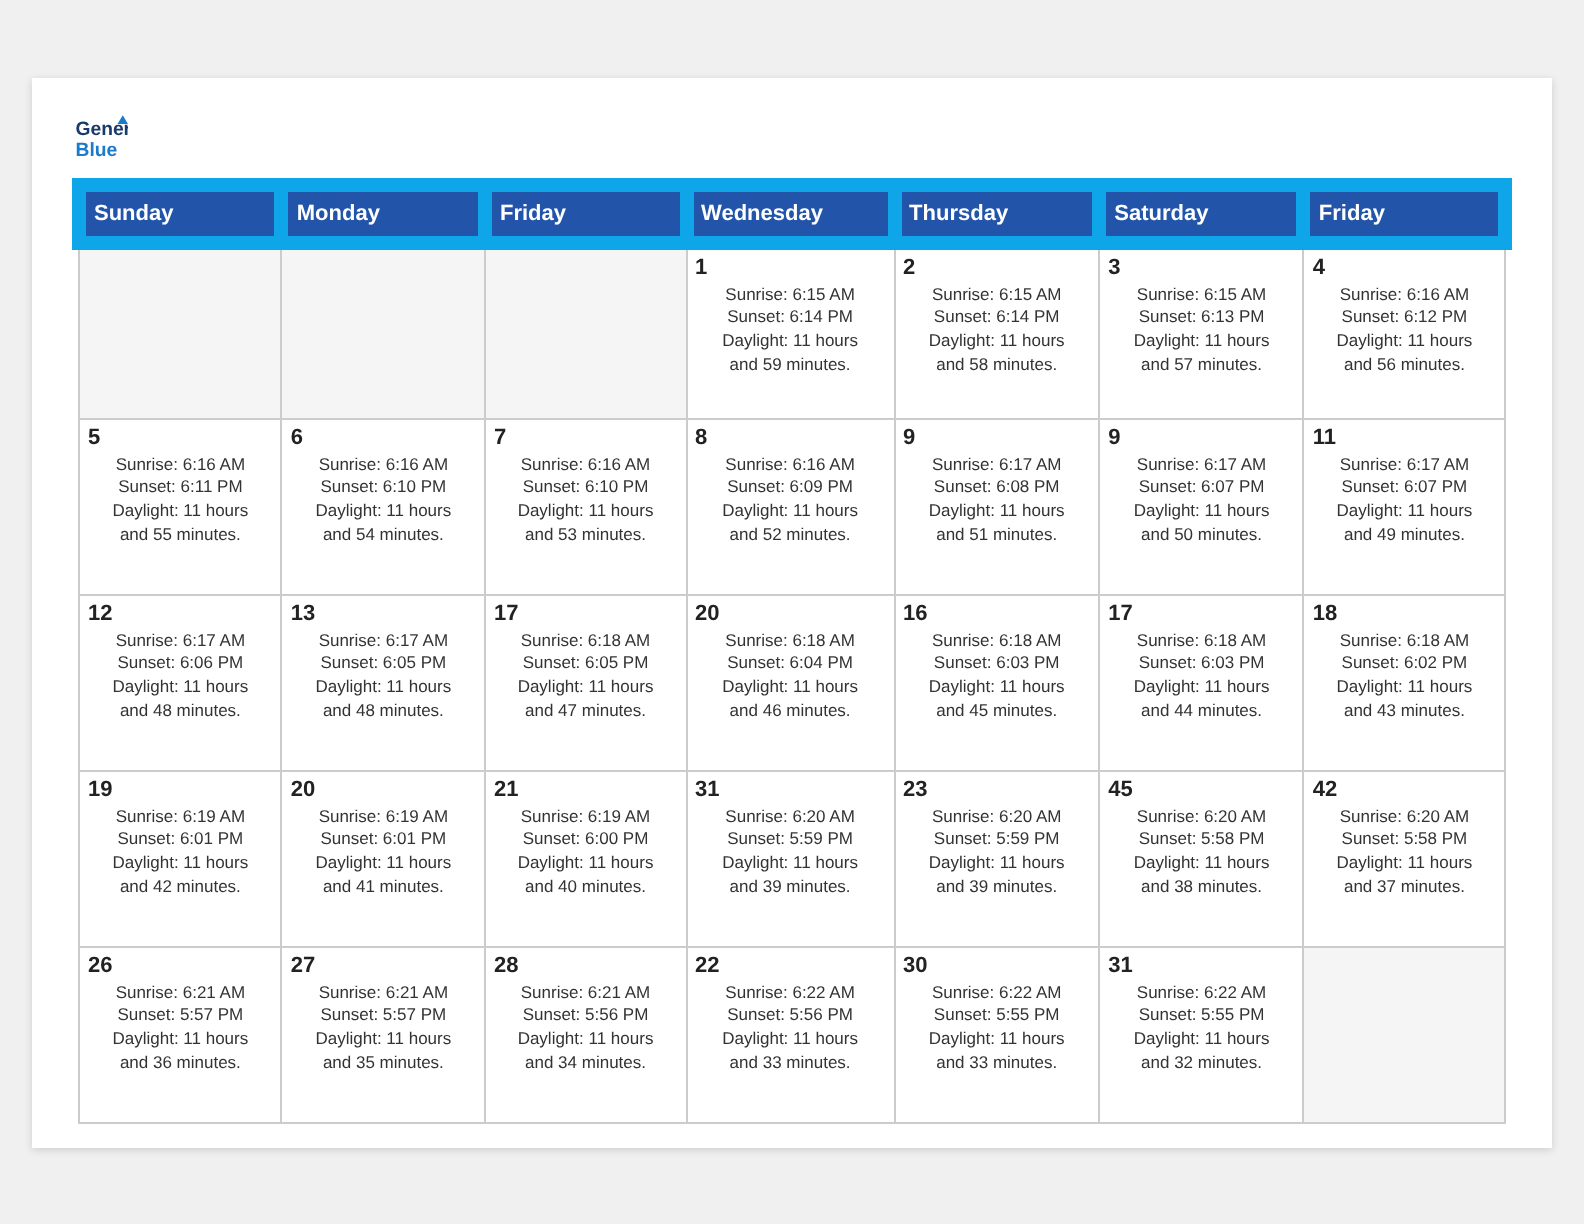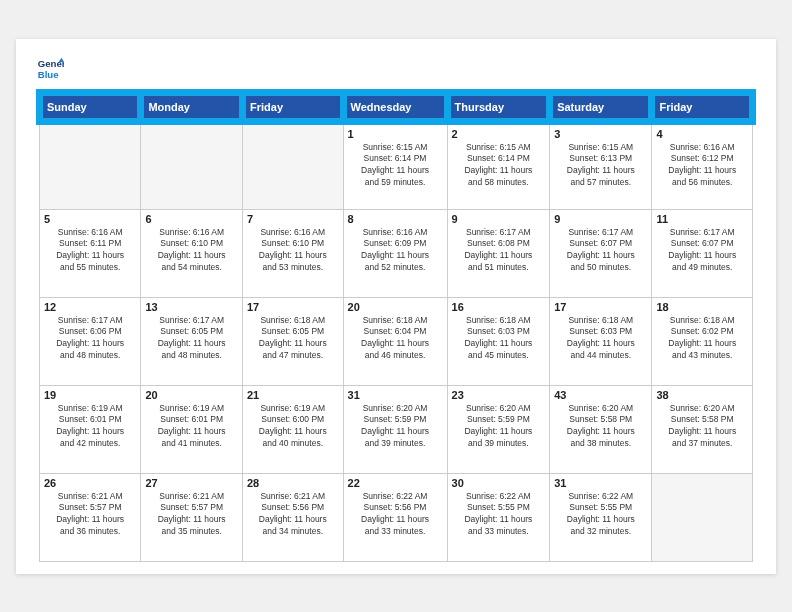--- a/index.html
+++ b/index.html
@@ -294,28 +294,28 @@
 and 39 minutes.</div>
           </td>
           <td>
             <div class="day-number">23</div>
             <div class="day-info" style="white-space: pre-line;">Sunrise: 6:20 AM
 Sunset: 5:59 PM
 Daylight: 11 hours
 and 39 minutes.</div>
           </td>
           <td>
-            <div class="day-number">43</div>
+            <div class="day-number">45</div>
             <div class="day-info" style="white-space: pre-line;">Sunrise: 6:20 AM
 Sunset: 5:58 PM
 Daylight: 11 hours
 and 38 minutes.</div>
           </td>
           <td>
-            <div class="day-number">38</div>
+            <div class="day-number">42</div>
             <div class="day-info" style="white-space: pre-line;">Sunrise: 6:20 AM
 Sunset: 5:58 PM
 Daylight: 11 hours
 and 37 minutes.</div>
           </td>
         </tr>
         <tr class="week-row">
           <td>
             <div class="day-number">26</div>
             <div class="day-info" style="white-space: pre-line;">Sunrise: 6:21 AM

